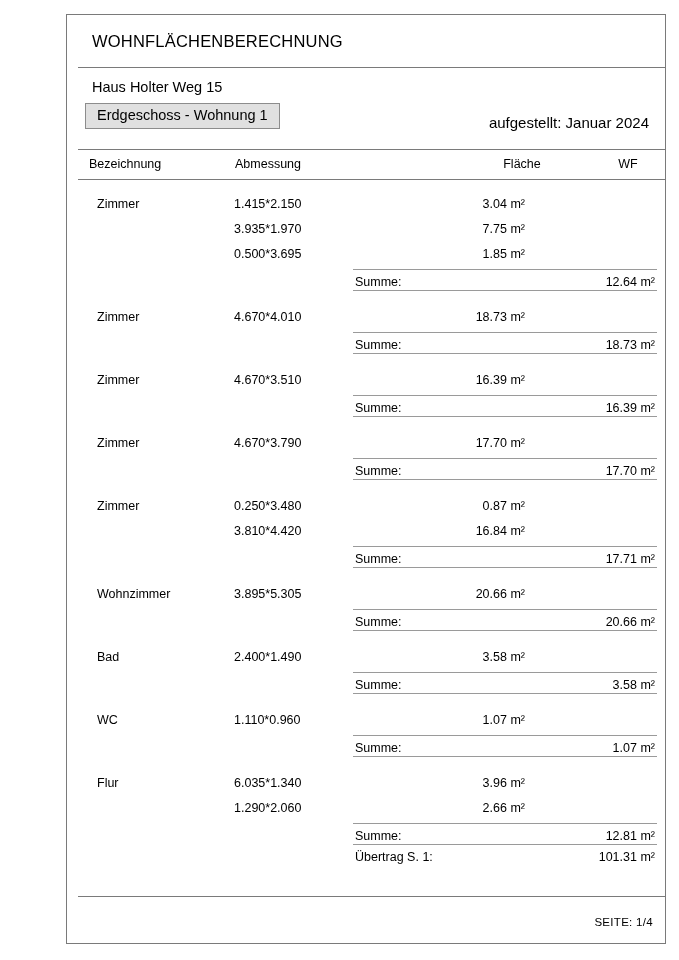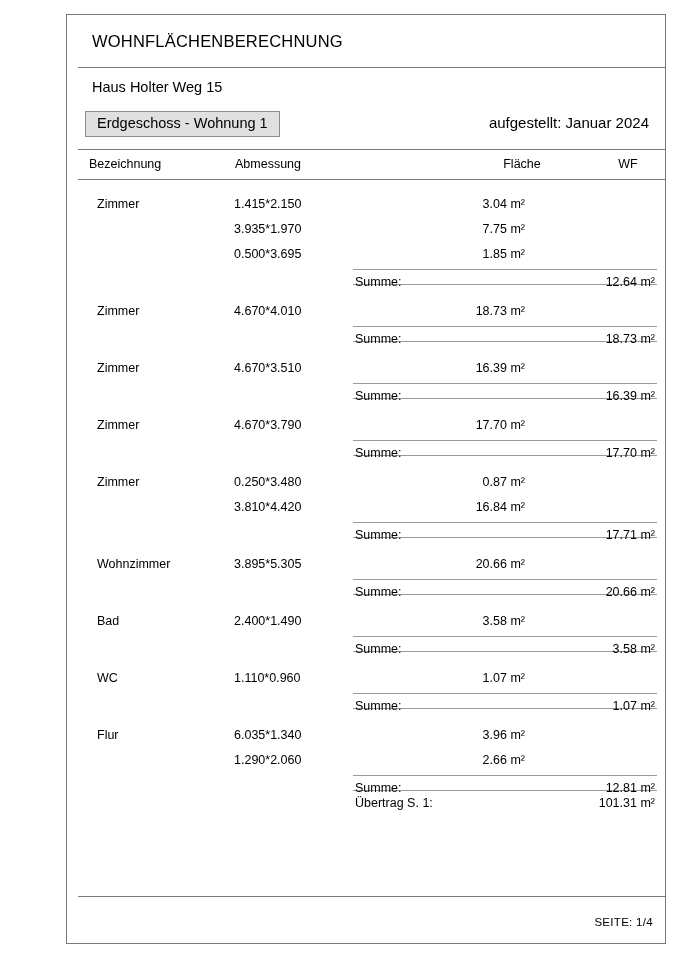--- a/index.html
+++ b/index.html
@@ -58,21 +58,20 @@
   }
   .unit-chip {
     position: absolute;
     left: 7px;
     top: 35px;
     background: #e0e0e0;
     border: 1px solid #8c8c8c;
     padding: 4px 11px 5px 11px;
     font-size: 14.5px;
     line-height: 1;
-    margin-top: 8px;
   }
   .prepared {
     position: absolute;
     right: 16px;
     top: 46px;
     font-size: 15px;
     color: #000;
   }
 
   
@@ -125,21 +124,21 @@
     width: 100px;
     top: 3px;
     font-size: 12.5px;
     text-align: right;
     white-space: nowrap;
   }
 
   
   .sum-row {
     position: relative;
-    height: 16px;
+    height: 22px;
     margin-left: 275px;
     width: 304px;
     border-top: 1px solid #9a9a9a;
     box-sizing: border-box;
   }
   .sum-row.ruled-bottom { border-bottom: 1px solid #9a9a9a; }
   .sum-row.no-top { border-top: none; }
   .sum-label {
     position: absolute;
     left: 2px;

